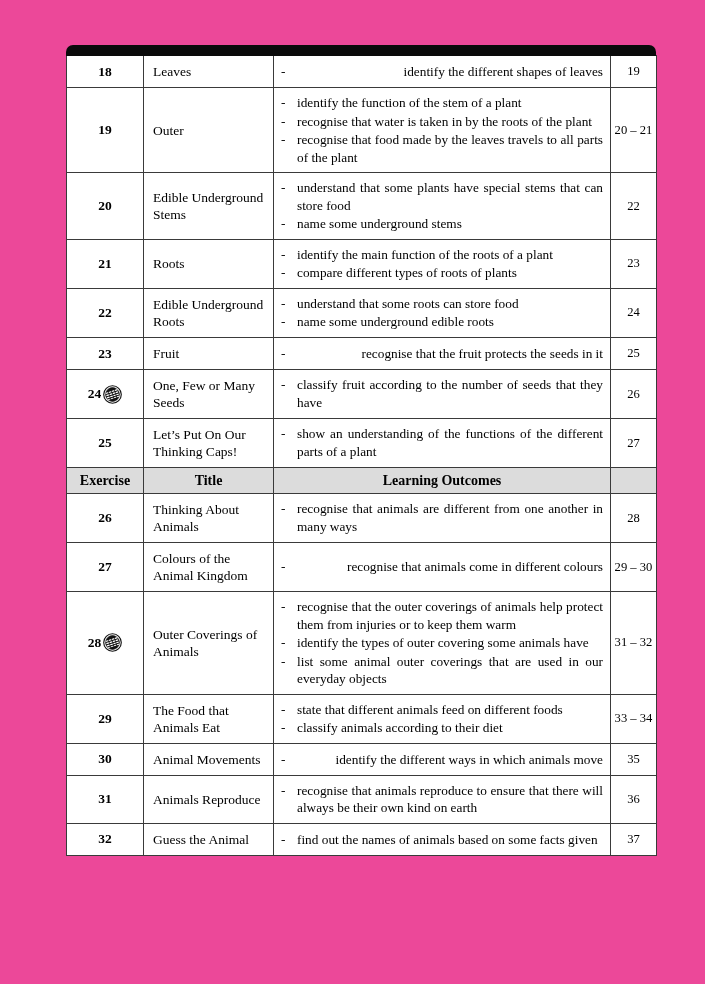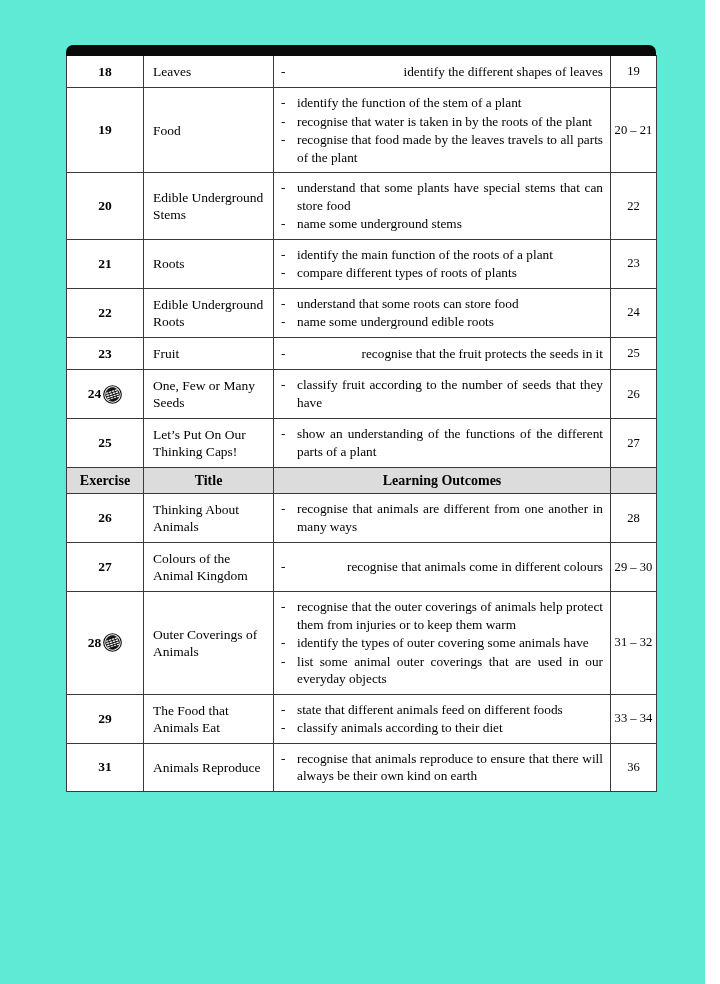--- a/index.html
+++ b/index.html
@@ -12,21 +12,21 @@
     height: 984px;
     font-family: "Liberation Serif", "DejaVu Serif", serif;
     color: #000000;
     overflow: hidden;
   }
 
   .page {
     position: relative;
     width: 705px;
     height: 984px;
-    background: #5eead4;
+    background: #ec4899;
   }
 
   .table-wrap {
     position: absolute;
     left: 66px;
     top: 45px;
     width: 590px;
   }
 
   
@@ -189,21 +189,21 @@
               <div class="cell-pg">19</div>
             </td>
           </tr>
           <tr>
             <td>
               <div class="cell-ex"><span class="ex-inner">
                   <span>19</span>
                 </span></div>
             </td>
             <td>
-              <div class="cell-title">Food</div>
+              <div class="cell-title">Outer</div>
             </td>
             <td>
               <div class="cell-lo">
                 <ul class="lo-list">
                   <li>
                     <span class="dash">-</span>
                     <span class="lo-text">identify the function of the stem of a plant</span>
                   </li>
                   <li>
                     <span class="dash">-</span>
@@ -514,36 +514,82 @@
                 </ul>
               </div>
             </td>
             <td>
               <div class="cell-pg">33 – 34</div>
             </td>
           </tr>
           <tr>
             <td>
               <div class="cell-ex"><span class="ex-inner">
+                  <span>30</span>
+                </span></div>
+            </td>
+            <td>
+              <div class="cell-title">Animal Movements</div>
+            </td>
+            <td>
+              <div class="cell-lo">
+                <ul class="lo-list">
+                  <li>
+                    <span class="dash">-</span>
+                    <span class="lo-text nojustify">identify the different ways in which animals move</span>
+                  </li>
+                </ul>
+              </div>
+            </td>
+            <td>
+              <div class="cell-pg">35</div>
+            </td>
+          </tr>
+          <tr>
+            <td>
+              <div class="cell-ex"><span class="ex-inner">
                   <span>31</span>
                 </span></div>
             </td>
             <td>
               <div class="cell-title">Animals Reproduce</div>
             </td>
             <td>
               <div class="cell-lo">
                 <ul class="lo-list">
                   <li>
                     <span class="dash">-</span>
                     <span class="lo-text">recognise that animals reproduce to ensure that there will always be their own kind on earth</span>
                   </li>
                 </ul>
               </div>
             </td>
             <td>
               <div class="cell-pg">36</div>
+            </td>
+          </tr>
+          <tr>
+            <td>
+              <div class="cell-ex"><span class="ex-inner">
+                  <span>32</span>
+                </span></div>
+            </td>
+            <td>
+              <div class="cell-title">Guess the Animal</div>
+            </td>
+            <td>
+              <div class="cell-lo">
+                <ul class="lo-list">
+                  <li>
+                    <span class="dash">-</span>
+                    <span class="lo-text">find out the names of animals based on some facts given</span>
+                  </li>
+                </ul>
+              </div>
+            </td>
+            <td>
+              <div class="cell-pg">37</div>
             </td>
           </tr>
         </tbody>
     </table>
   </div>
 </div>
 
 </body></html>

